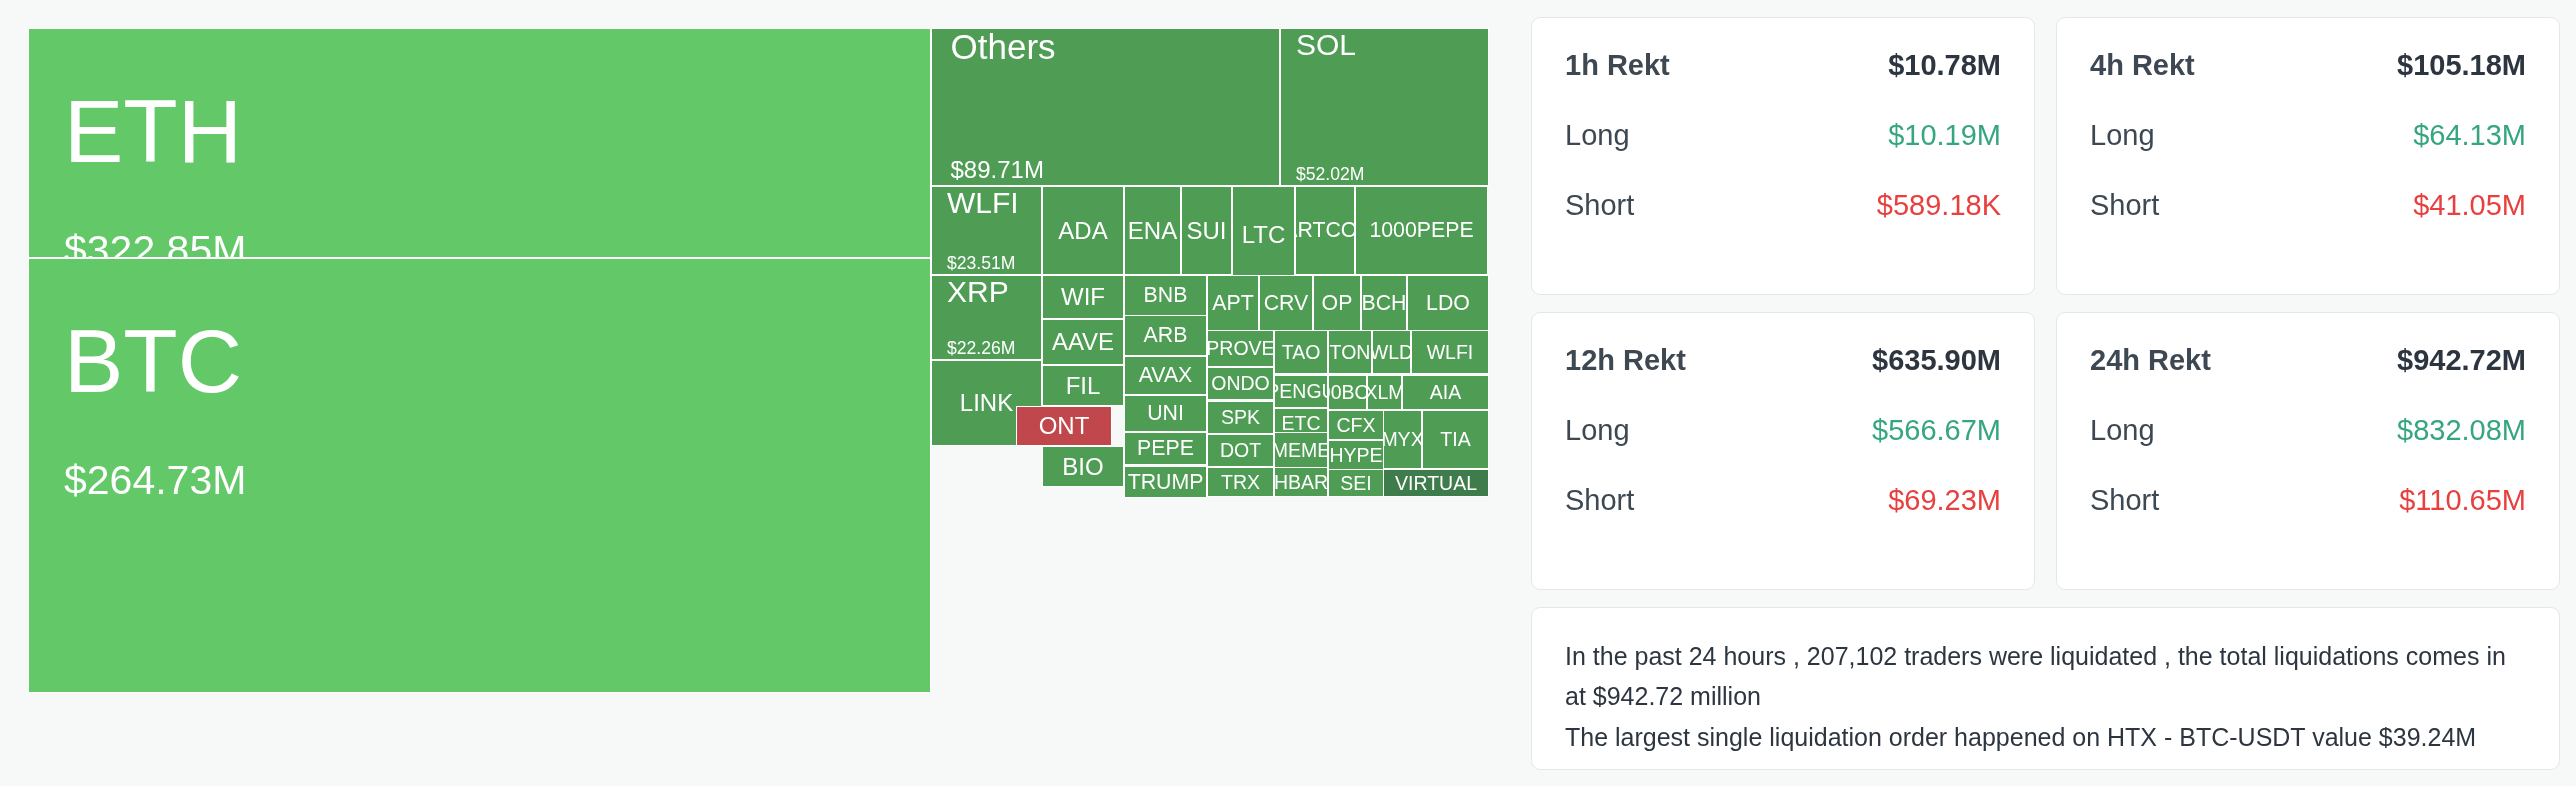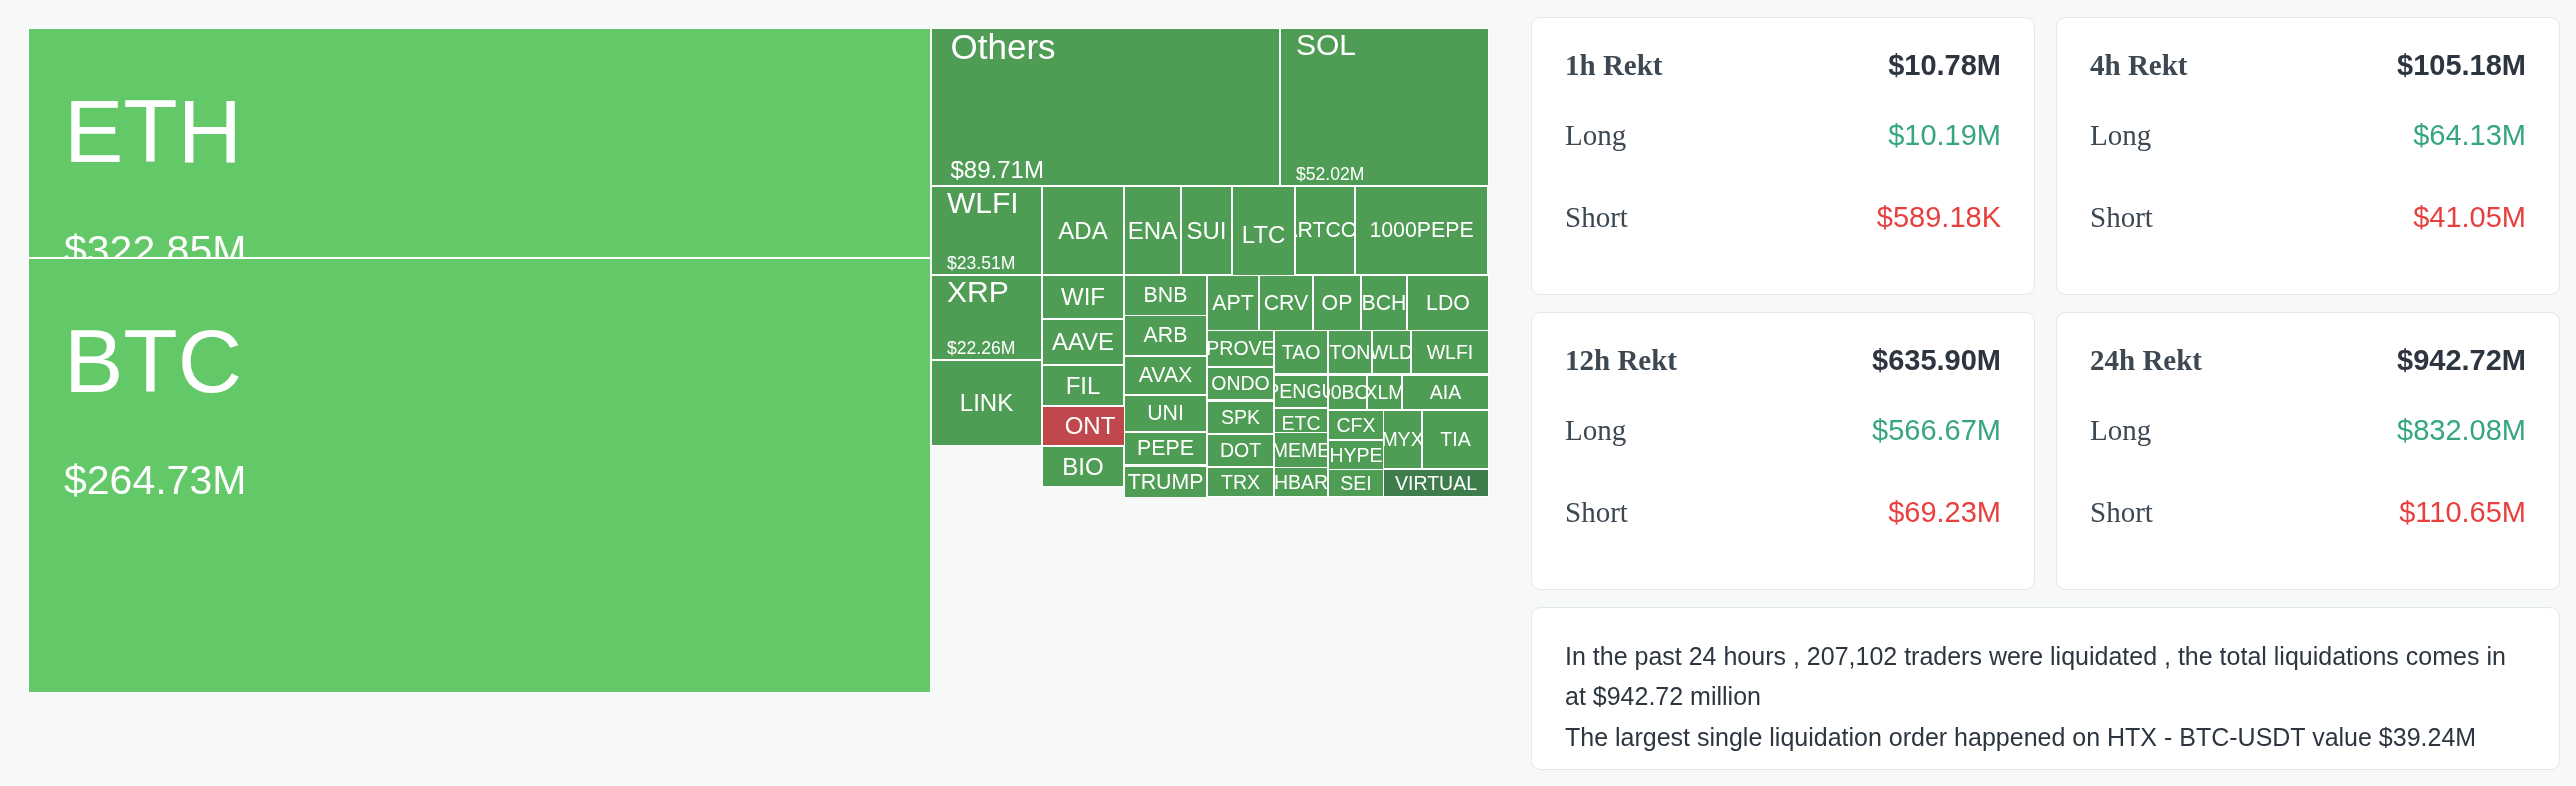--- a/index.html
+++ b/index.html
@@ -99,30 +99,29 @@
 
   .rekt-row {
     display: flex;
     justify-content: space-between;
     align-items: baseline;
     height: 70px;
   }
   .rekt-row .lbl {
     font-size: 29px;
     color: #3d4852;
-    font-family: Liberation Serif, serif;
   }
   .rekt-row.head .lbl { font-weight: bold; }
   .rekt-row .amt {
     font-size: 29px;
     color: #2d3640;
   }
   .rekt-row.head .amt { font-weight: bold; }
   .amt.long  { color: #36a582; }
-  .amt.short { color: #e8403f; margin-top: 12px; }
+  .amt.short { color: #e8403f; }
 
   #summary-card {
     position: absolute;
     left: 0;
     top: 590px;
     width: 1029px;
     height: 163px;
     box-sizing: border-box;
     background: #ffffff;
     border: 0.9px solid #e4e7ea;
@@ -187,21 +186,21 @@
     </div>
     <div class="tile  s-sm" style="left: 1014px; top: 247px; width: 82px; height: 44px;">
       <span class="sym">WIF</span>
     </div>
     <div class="tile  s-sm" style="left: 1014px; top: 291px; width: 82px; height: 46px;">
       <span class="sym">AAVE</span>
     </div>
     <div class="tile  s-sm" style="left: 1014px; top: 337px; width: 82px; height: 41px;">
       <span class="sym">FIL</span>
     </div>
-    <div class="tile red s-sm" style="left: 1014px; top: 378px; width: 96px; height: 40px;">
+    <div class="tile red s-sm" style="left: 988px; top: 378px; width: 96px; height: 40px;">
       <span class="sym">ONT</span>
     </div>
     <div class="tile  s-sm" style="left: 1014px; top: 418px; width: 82px; height: 41px;">
       <span class="sym">BIO</span>
     </div>
     <div class="tile  s-xs" style="left: 1096px; top: 247px; width: 83px; height: 41px;">
       <span class="sym">BNB</span>
     </div>
     <div class="tile  s-xs" style="left: 1096px; top: 287px; width: 83px; height: 41px;">
       <span class="sym">ARB</span>

